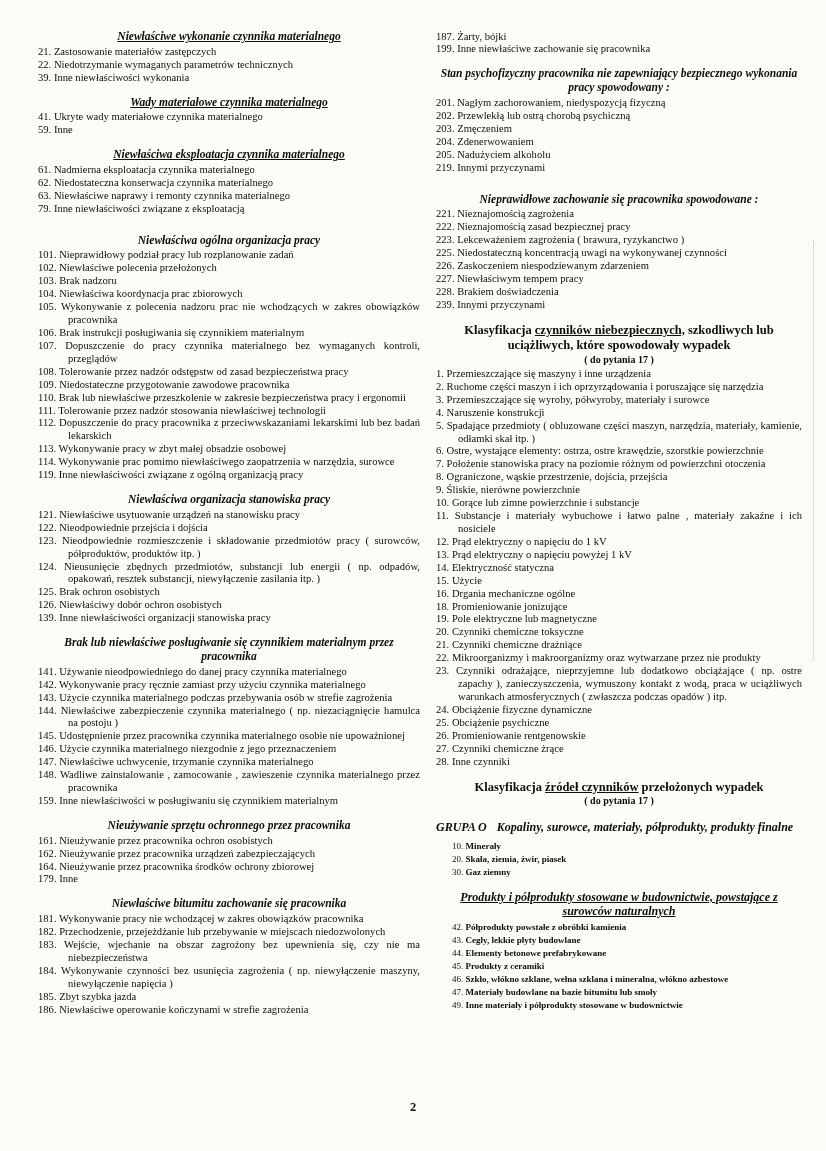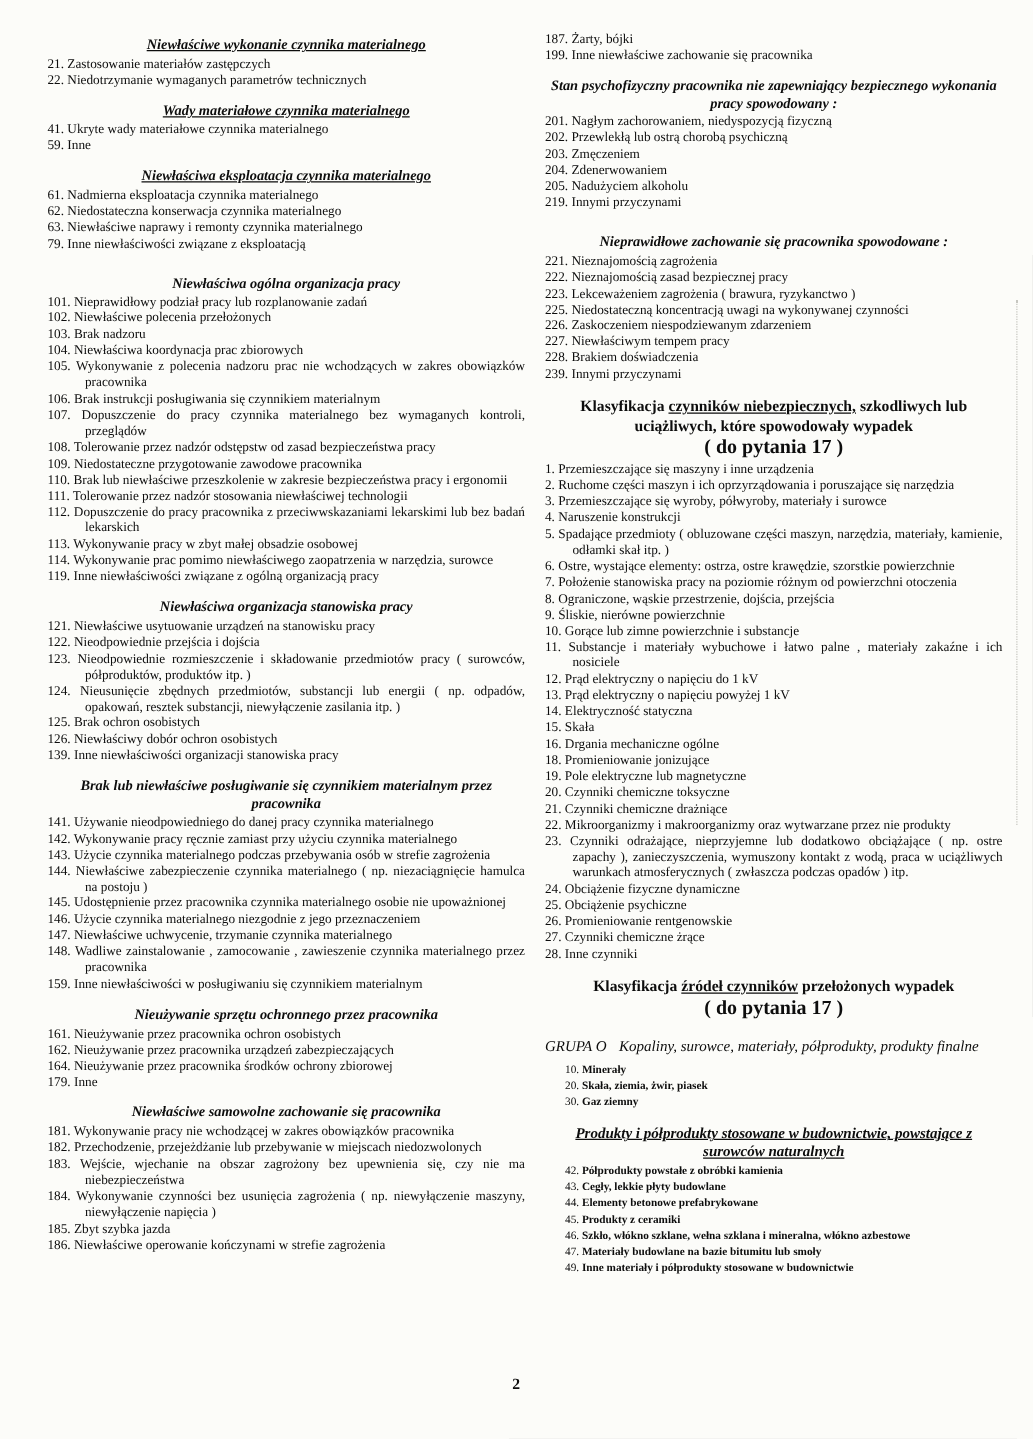--- a/index.html
+++ b/index.html
@@ -5,21 +5,21 @@
   html,body { margin:0; padding:0; background:#e8e8e4; }
   .page {
     position:relative;
     width:826px; height:1151px;
     margin:0 auto;
     background:#fcfcf9;
     color:#0d0d0d;
     font-family:"Liberation Serif", serif;
     overflow:hidden;
   }
-  .cols { display:flex; padding:26px 37px 0 38px; gap:16px; }
+  .cols { display:flex; padding:26px 37px 0 38px; gap:16px;align-items:center; }
   .col { flex:0 0 auto; }
   .col-left  { width:382px; }
   .col-right { width:366px; }
 
   .section { margin-bottom:11px; }
   .sec-head {
     text-align:center; font-weight:bold; font-style:italic;
     font-size:11.5px; line-height:1.2; margin:4px 0 2px;
   }
   .sec-head.u { text-decoration:underline; }
@@ -27,24 +27,24 @@
   .items { font-size:10.6px; line-height:1.22; }
   .item  { padding-left:30px; text-indent:-30px; text-align:justify; }
   .col-right .item { padding-left:22px; text-indent:-22px; }
   .item .num { font-weight:normal; }
 
   .klas-head {
     text-align:center; font-weight:bold; font-style:normal;
     font-size:12.5px; line-height:1.25; margin:10px 6px 0;
   }
   .klas-head .useg { text-decoration:underline; }
-  .klas-sub { text-align:center; font-weight:bold; font-size:16px; margin-bottom:3px; }
+  .klas-sub { text-align:center; font-weight:bold; font-size:10px; margin-bottom:3px; }
 
   .grupa-head {
-    font-weight:normal; font-style:italic; font-size:12px; line-height:1.3;
+    font-weight:bold; font-style:italic; font-size:12px; line-height:1.3;
     margin:14px 0 4px; padding-left:76px; text-indent:-76px; text-align:left;
   }
   .grupa-head .glabel { padding-right:10px; }
 
   .section.small .items { font-size:9px; font-weight:bold; line-height:1.45;margin-left:16px; }
   .section.small .item  { padding-left:18px; text-indent:-18px; text-align:left; }
   .section.small .sec-head { font-size:12px; }
 
   .gap-lg { margin-top:18px; }
 
@@ -61,20 +61,21 @@
 <body>
 
 <div class="page">
   <div class="cols">
     <div class="col col-left" id="col-left">
         <div class="section">
           <div class="sec-head u">Niewłaściwe wykonanie czynnika materialnego</div>
           <div class="items">
             <div class="item"><span class="num">21.</span><span class="txt"> Zastosowanie materiałów zastępczych</span></div>
             <div class="item"><span class="num">22.</span><span class="txt"> Niedotrzymanie wymaganych parametrów technicznych</span></div>
+            <div class="item"><span class="num">39.</span><span class="txt"> Inne niewłaściwości wykonania</span></div>
           </div>
         </div>
         <div class="section">
           <div class="sec-head u">Wady materiałowe czynnika materialnego</div>
           <div class="items">
             <div class="item"><span class="num">41.</span><span class="txt"> Ukryte wady materiałowe czynnika materialnego</span></div>
             <div class="item"><span class="num">59.</span><span class="txt"> Inne</span></div>
           </div>
         </div>
         <div class="section">
@@ -135,21 +136,21 @@
         <div class="section">
           <div class="sec-head">Nieużywanie sprzętu ochronnego przez pracownika</div>
           <div class="items">
             <div class="item"><span class="num">161.</span><span class="txt"> Nieużywanie przez pracownika ochron osobistych</span></div>
             <div class="item"><span class="num">162.</span><span class="txt"> Nieużywanie przez pracownika urządzeń zabezpieczających</span></div>
             <div class="item"><span class="num">164.</span><span class="txt"> Nieużywanie przez pracownika środków ochrony zbiorowej</span></div>
             <div class="item"><span class="num">179.</span><span class="txt"> Inne</span></div>
           </div>
         </div>
         <div class="section">
-          <div class="sec-head">Niewłaściwe samowolne zachowanie się pracownika</div>
+          <div class="sec-head">Niewłaściwe bitumitu zachowanie się pracownika</div>
           <div class="items">
             <div class="item"><span class="num">181.</span><span class="txt"> Wykonywanie pracy nie wchodzącej w zakres obowiązków   pracownika</span></div>
             <div class="item"><span class="num">182.</span><span class="txt"> Przechodzenie, przejeżdżanie lub przebywanie w miejscach niedozwolonych</span></div>
             <div class="item"><span class="num">183.</span><span class="txt"> Wejście, wjechanie na obszar zagrożony bez upewnienia się, czy nie ma niebezpieczeństwa</span></div>
             <div class="item"><span class="num">184.</span><span class="txt"> Wykonywanie czynności bez usunięcia zagrożenia ( np. niewyłączenie maszyny, niewyłączenie napięcia )</span></div>
             <div class="item"><span class="num">185.</span><span class="txt"> Zbyt szybka jazda</span></div>
             <div class="item"><span class="num">186.</span><span class="txt"> Niewłaściwe operowanie kończynami w strefie zagrożenia</span></div>
           </div>
         </div>
       </div>
@@ -195,21 +196,21 @@
             <div class="item"><span class="num">5.</span><span class="txt"> Spadające przedmioty ( obluzowane części maszyn, narzędzia, materiały, kamienie, odłamki skał itp. )</span></div>
             <div class="item"><span class="num">6.</span><span class="txt"> Ostre, wystające elementy: ostrza, ostre krawędzie, szorstkie powierzchnie</span></div>
             <div class="item"><span class="num">7.</span><span class="txt"> Położenie stanowiska pracy na poziomie różnym od powierzchni otoczenia</span></div>
             <div class="item"><span class="num">8.</span><span class="txt"> Ograniczone, wąskie przestrzenie, dojścia, przejścia</span></div>
             <div class="item"><span class="num">9.</span><span class="txt"> Śliskie, nierówne powierzchnie</span></div>
             <div class="item"><span class="num">10.</span><span class="txt"> Gorące lub zimne powierzchnie i substancje</span></div>
             <div class="item"><span class="num">11.</span><span class="txt"> Substancje i materiały wybuchowe i łatwo palne , materiały zakaźne i ich nosiciele</span></div>
             <div class="item"><span class="num">12.</span><span class="txt"> Prąd elektryczny o napięciu do 1 kV</span></div>
             <div class="item"><span class="num">13.</span><span class="txt"> Prąd elektryczny o napięciu powyżej 1 kV</span></div>
             <div class="item"><span class="num">14.</span><span class="txt"> Elektryczność statyczna</span></div>
-            <div class="item"><span class="num">15.</span><span class="txt"> Skała</span></div>
+            <div class="item"><span class="num">15.</span><span class="txt"> Użycie</span></div>
             <div class="item"><span class="num">16.</span><span class="txt"> Drgania mechaniczne ogólne</span></div>
             <div class="item"><span class="num">18.</span><span class="txt"> Promieniowanie jonizujące</span></div>
             <div class="item"><span class="num">19.</span><span class="txt"> Pole elektryczne lub magnetyczne</span></div>
             <div class="item"><span class="num">20.</span><span class="txt"> Czynniki chemiczne toksyczne</span></div>
             <div class="item"><span class="num">21.</span><span class="txt"> Czynniki chemiczne drażniące</span></div>
             <div class="item"><span class="num">22.</span><span class="txt"> Mikroorganizmy i  makroorganizmy oraz wytwarzane przez nie produkty</span></div>
             <div class="item"><span class="num">23.</span><span class="txt"> Czynniki  odrażające, nieprzyjemne  lub  dodatkowo obciążające ( np. ostre zapachy ), zanieczyszczenia, wymuszony kontakt z wodą, praca w uciążliwych warunkach atmosferycznych ( zwłaszcza podczas opadów ) itp.</span></div>
             <div class="item"><span class="num">24.</span><span class="txt"> Obciążenie fizyczne dynamiczne</span></div>
             <div class="item"><span class="num">25.</span><span class="txt"> Obciążenie psychiczne</span></div>
             <div class="item"><span class="num">26.</span><span class="txt"> Promieniowanie rentgenowskie</span></div>

